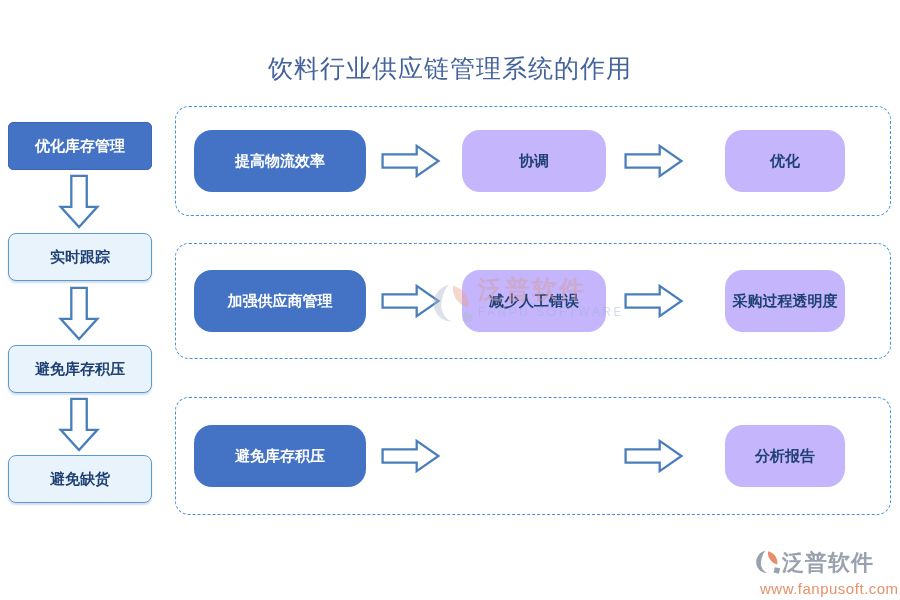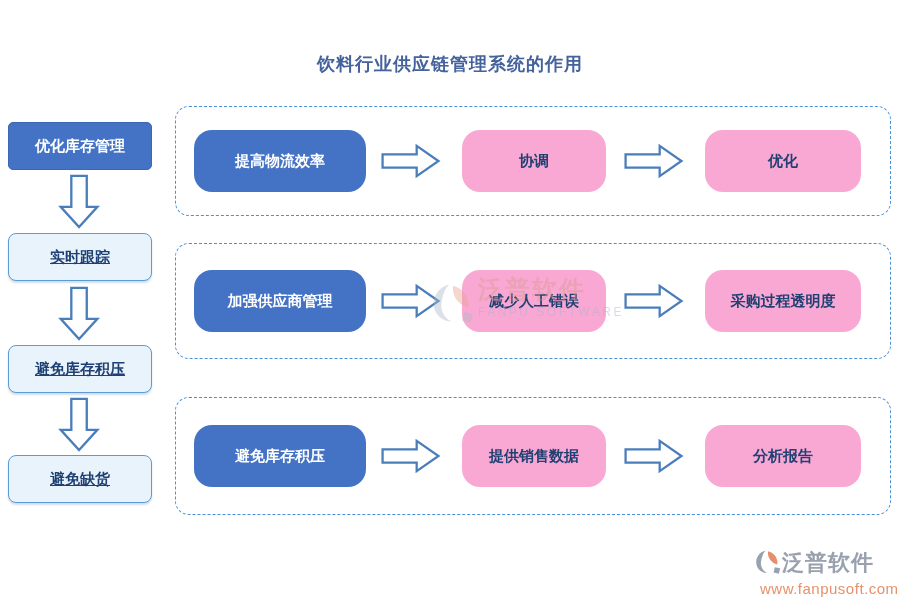--- a/index.html
+++ b/index.html
@@ -1,41 +1,41 @@
 <!DOCTYPE html>
 <html><head>
 <meta charset="utf-8">
 <style>
   html,body{margin:0;padding:0;background:#fff;}
   *{box-sizing:border-box;font-family:"Liberation Sans","DejaVu Sans",sans-serif;}
   .canvas{position:relative;width:900px;height:600px;background:#ffffff;overflow:hidden;}
 
   .page-title{position:absolute;top:52px;left:0;right:0;text-align:center;
-    font-size:18px;font-weight:bold;color:#44629C;letter-spacing:1px;margin:0;}
+    font-size:25px;font-weight:normal;color:#44629C;letter-spacing:1px;margin:0;}
 
   
   .lf-box{position:absolute;left:8px;width:144px;height:48px;display:flex;
     align-items:center;justify-content:center;font-size:15px;font-weight:bold;}
   .lf-primary{background:#4472C4;color:#ffffff;border:1px solid #3A66B5;border-radius:5px;}
   .lf-light{background:#E9F3FC;color:#1F4072;border:1.5px solid #5B9BD5;border-radius:8px;
-    box-shadow:0 2px 2px rgba(100,130,170,0.28);text-decoration:underline;}
+    box-shadow:0 2px 2px rgba(100,130,170,0.28);}
   .arrow-down{position:absolute;left:58px;width:44px;height:56px;}
 
   
   .row{position:absolute;left:175px;width:716px;border:1.5px dashed #4A90D9;border-radius:14px;}
   .row1{top:106px;height:110px;}
   .row2{top:243px;height:116px;}
   .row3{top:397px;height:118px;}
 
   .step{position:absolute;top:50%;transform:translateY(-50%);height:62px;display:flex;
     align-items:center;justify-content:center;border-radius:18px;font-size:15px;font-weight:bold;}
   .step-primary{left:18px;width:172px;background:#4472C4;color:#ffffff;}
-  .step-light{background:#f9a8d4;color:#1F4072;}
+  .step-light{background:#c4b5fd;color:#1F4072;}
   .pos-mid{left:286px;width:144px;}
-  .pos-end{left:529px;width:156px;}
+  .pos-end{left:549px;width:120px;}
   .arrow-right{position:absolute;top:50%;transform:translateY(-50%);width:62px;height:36px;}
   .ar1{left:204px;} .ar2{left:447px;}
 
   
   .watermark{position:absolute;left:430px;top:276px;display:flex;align-items:flex-start;
     opacity:0.42;z-index:5;pointer-events:none;}
   .wm-glyph{width:46px;height:50px;margin-top:4px;}
   .wm-text{display:flex;flex-direction:column;margin-left:2px;}
   .wm-brand{font-size:25px;font-weight:bold;color:#D89A90;letter-spacing:2px;line-height:1.1;}
   .wm-sub{font-size:12px;color:#9FB2CE;letter-spacing:2.5px;margin-top:1px;}
@@ -112,23 +112,20 @@
     </div>
   </div>
 
   <div class="row row3">
     <div class="step step-primary">
       <span>避免库存积压</span>
     </div>
     <svg class="arrow-right ar1" viewBox="0 0 64 38">
       <polygon points="2,12 38,12 38,3 61,19 38,35 38,26 2,26" fill="#ffffff" stroke="#4A7EBB" stroke-width="2.4" stroke-linejoin="miter"></polygon>
     </svg>
-    <div class="step step-light pos-mid">
-      <span>提供销售数据</span>
-    </div>
     <svg class="arrow-right ar2" viewBox="0 0 64 38">
       <polygon points="2,12 38,12 38,3 61,19 38,35 38,26 2,26" fill="#ffffff" stroke="#4A7EBB" stroke-width="2.4" stroke-linejoin="miter"></polygon>
     </svg>
     <div class="step step-light pos-end">
       <span>分析报告</span>
     </div>
   </div>
 
   <div class="watermark">
     <svg class="wm-glyph" viewBox="0 0 36 36">

